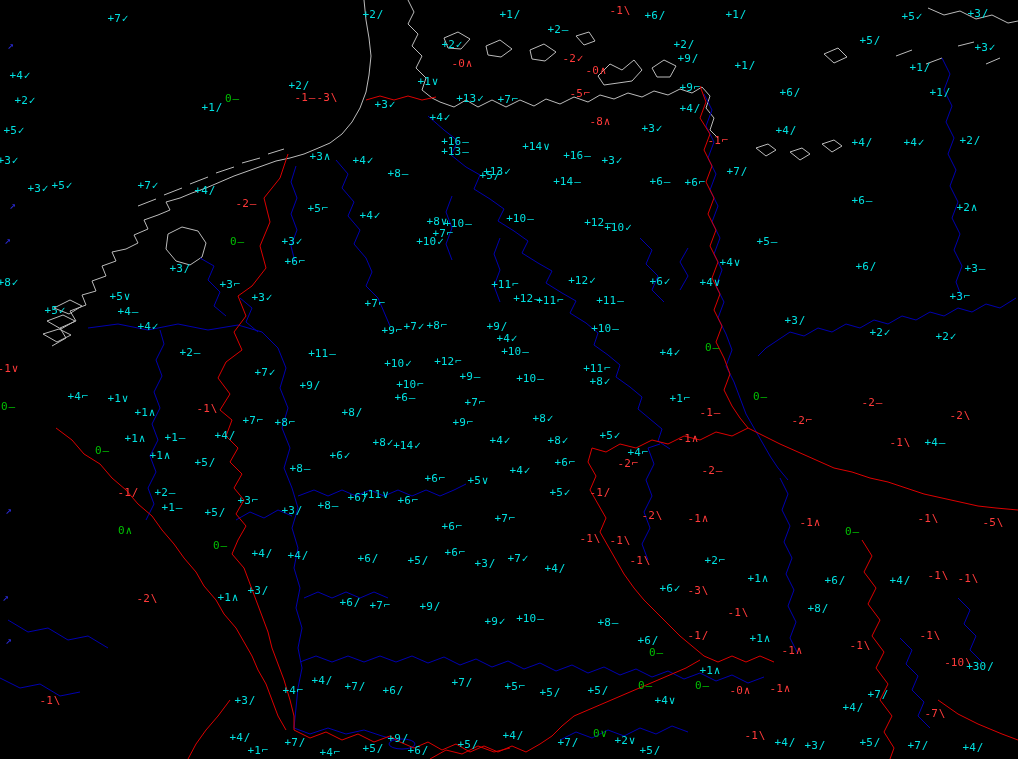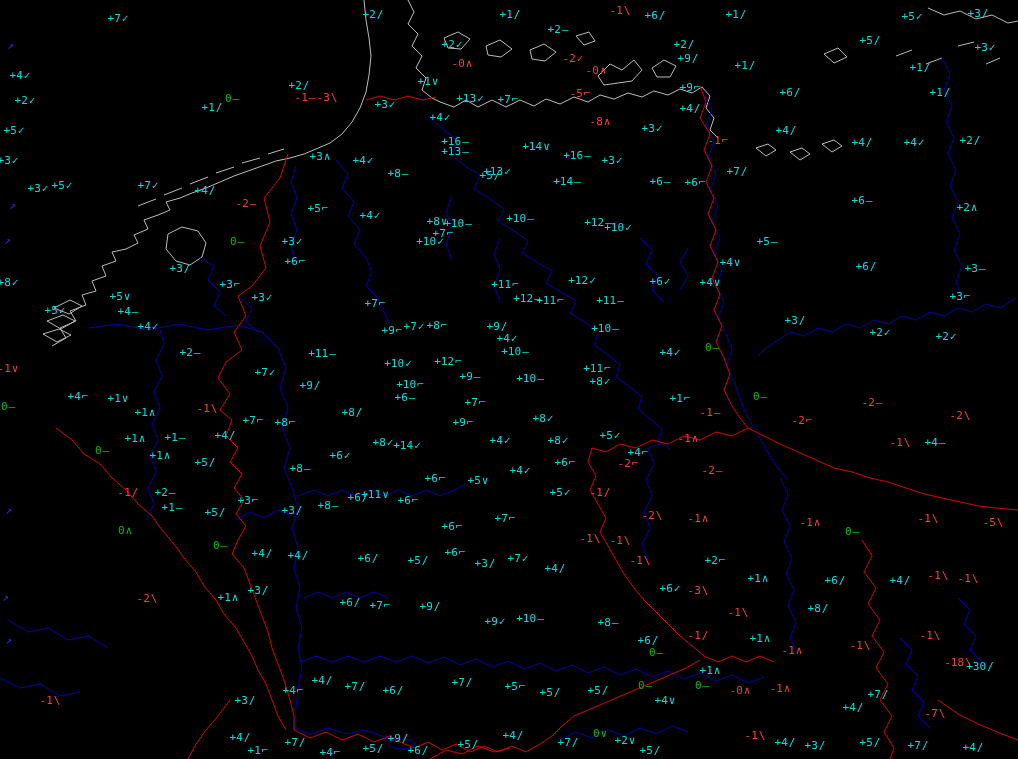--- a/index.html
+++ b/index.html
@@ -326,21 +326,21 @@
       <div class="station" style="left: 608px; top: 622px; color: rgb(0, 224, 224);"><span class="val">+8</span><span class="sym">–</span></div>
       <div class="station" style="left: 648px; top: 640px; color: rgb(0, 224, 224);"><span class="val">+6</span><span class="sym">/</span></div>
       <div class="station" style="left: 656px; top: 652px; color: rgb(0, 192, 0);"><span class="val">0</span><span class="sym">–</span></div>
       <div class="station" style="left: 698px; top: 635px; color: rgb(255, 58, 58);"><span class="val">-1</span><span class="sym">/</span></div>
       <div class="station" style="left: 738px; top: 612px; color: rgb(255, 58, 58);"><span class="val">-1</span><span class="sym">\</span></div>
       <div class="station" style="left: 760px; top: 638px; color: rgb(0, 224, 224);"><span class="val">+1</span><span class="sym">∧</span></div>
       <div class="station" style="left: 792px; top: 650px; color: rgb(255, 58, 58);"><span class="val">-1</span><span class="sym">∧</span></div>
       <div class="station" style="left: 818px; top: 608px; color: rgb(0, 224, 224);"><span class="val">+8</span><span class="sym">/</span></div>
       <div class="station" style="left: 860px; top: 645px; color: rgb(255, 58, 58);"><span class="val">-1</span><span class="sym">\</span></div>
       <div class="station" style="left: 930px; top: 635px; color: rgb(255, 58, 58);"><span class="val">-1</span><span class="sym">\</span></div>
-      <div class="station" style="left: 958px; top: 662px; color: rgb(255, 58, 58);"><span class="val">-18</span><span class="sym">\</span></div>
+      <div class="station" style="left: 958px; top: 662px; color: rgb(255, 58, 58);"><span class="val">-10</span><span class="sym">\</span></div>
       <div class="station" style="left: 980px; top: 666px; color: rgb(0, 224, 224);"><span class="val">+30</span><span class="sym">/</span></div>
       <div class="station" style="left: 50px; top: 700px; color: rgb(255, 58, 58);"><span class="val">-1</span><span class="sym">\</span></div>
       <div class="station" style="left: 245px; top: 700px; color: rgb(0, 224, 224);"><span class="val">+3</span><span class="sym">/</span></div>
       <div class="station" style="left: 293px; top: 690px; color: rgb(0, 224, 224);"><span class="val">+4</span><span class="sym">⌐</span></div>
       <div class="station" style="left: 322px; top: 680px; color: rgb(0, 224, 224);"><span class="val">+4</span><span class="sym">/</span></div>
       <div class="station" style="left: 355px; top: 686px; color: rgb(0, 224, 224);"><span class="val">+7</span><span class="sym">/</span></div>
       <div class="station" style="left: 393px; top: 690px; color: rgb(0, 224, 224);"><span class="val">+6</span><span class="sym">/</span></div>
       <div class="station" style="left: 462px; top: 682px; color: rgb(0, 224, 224);"><span class="val">+7</span><span class="sym">/</span></div>
       <div class="station" style="left: 515px; top: 686px; color: rgb(0, 224, 224);"><span class="val">+5</span><span class="sym">⌐</span></div>
       <div class="station" style="left: 550px; top: 692px; color: rgb(0, 224, 224);"><span class="val">+5</span><span class="sym">/</span></div>

